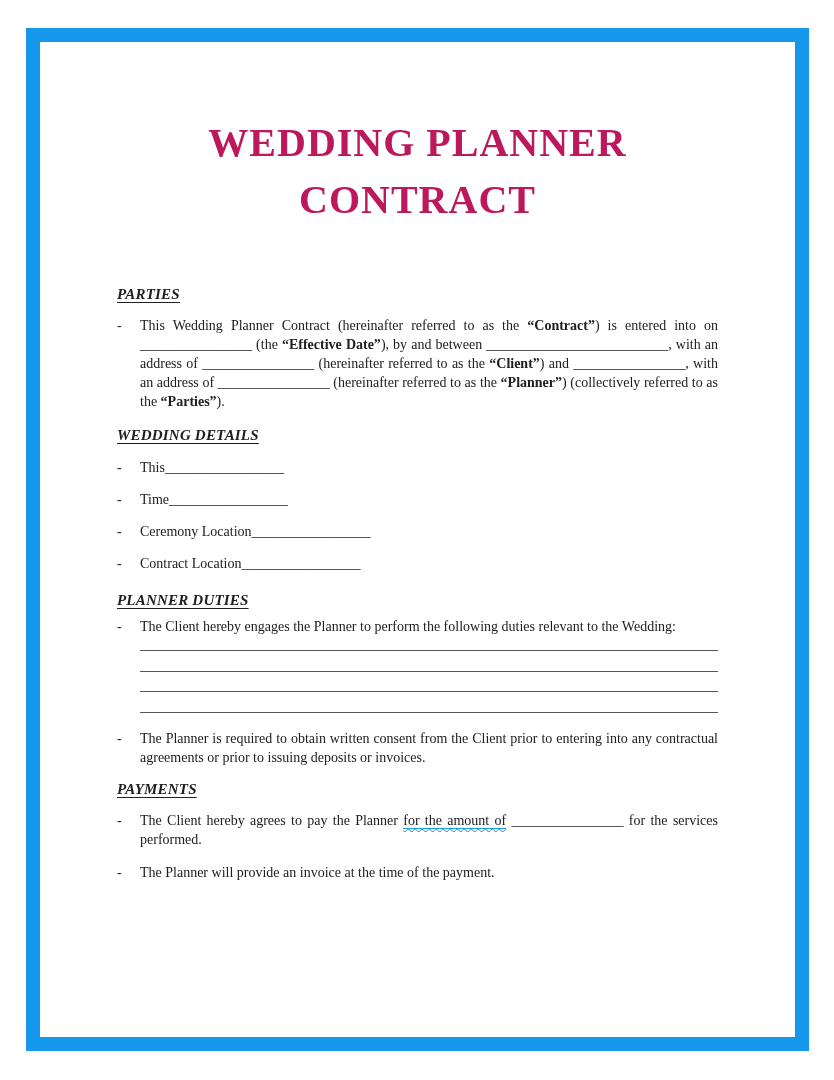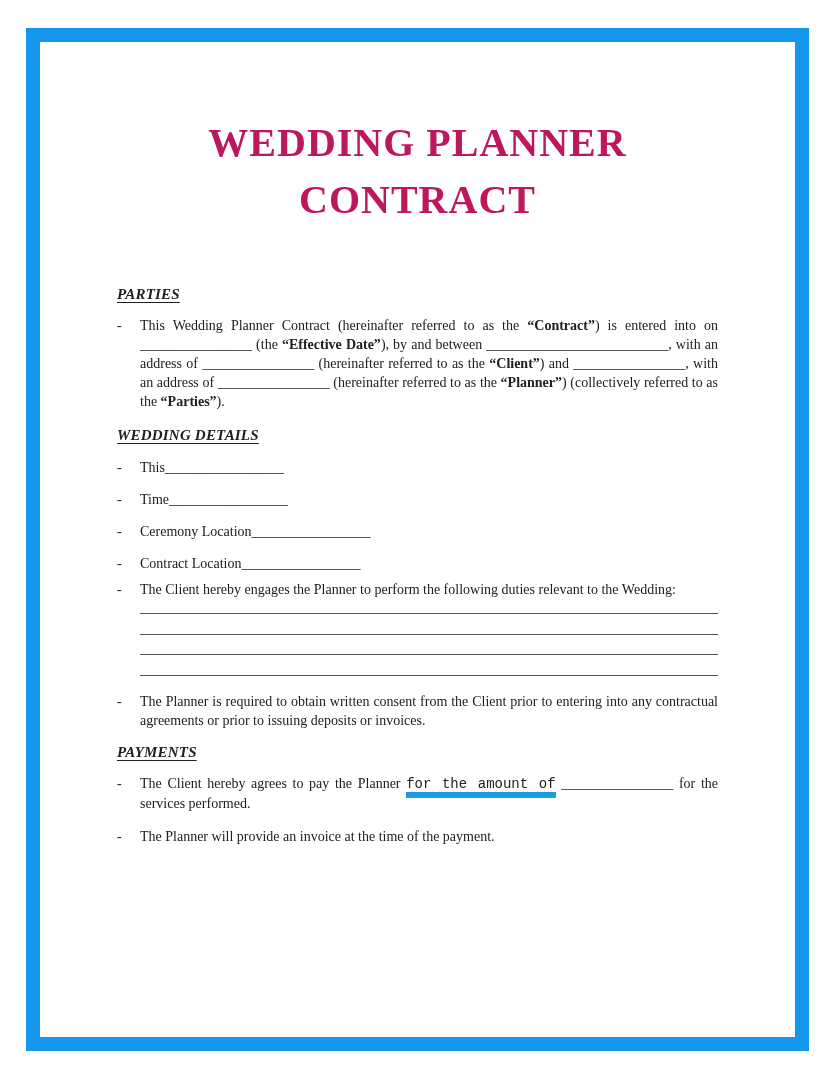--- a/index.html
+++ b/index.html
@@ -44,25 +44,24 @@
   .field{margin-top:13px;}
   .m-b1{margin-top:7px;}
   .m-b2{margin-top:16px;}
   .m-pay1{margin-top:12px;}
   .m-pay2{margin-top:14px;}
   .b{font-weight:bold;}
   .rules{margin:0 0 0 23px;}
   .rule{height:19.5px;border-bottom:1.3px solid #555;}
   .rule.first{height:14px;}
   .u-wavy{
-    border-bottom:6px solid #0ea5e9;
+    border-bottom:1px solid #0ea5e9;
     text-decoration:underline wavy var(--squiggle);
     text-decoration-thickness:1px;
     text-underline-offset:3px;
-    font-family:Liberation Mono, monospace;
   }
   .blank{letter-spacing:0;}
 </style>
 </head>
 <body>
 
 <div class="frame"></div>
 
 <div class="content">
 
@@ -90,20 +89,21 @@
   </div>
   <div class="bullet field">
     <span class="dash">-</span>
     <div class="btext"><span>Ceremony Location</span><span class="blank">_________________</span></div>
   </div>
   <div class="bullet field">
     <span class="dash">-</span>
     <div class="btext"><span>Contract Location</span><span class="blank">_________________</span></div>
   </div>
 
+  <h2 class="sec-heading h-duties">PLANNER DUTIES</h2>
 
   <div class="bullet m-b1">
     <span class="dash">-</span>
     <div class="btext">The Client hereby engages the Planner to perform the following duties relevant to the Wedding:</div>
   </div>
 
   <div class="rules">
     <div class="rule first"></div>
     <div class="rule"></div>
     <div class="rule"></div>

